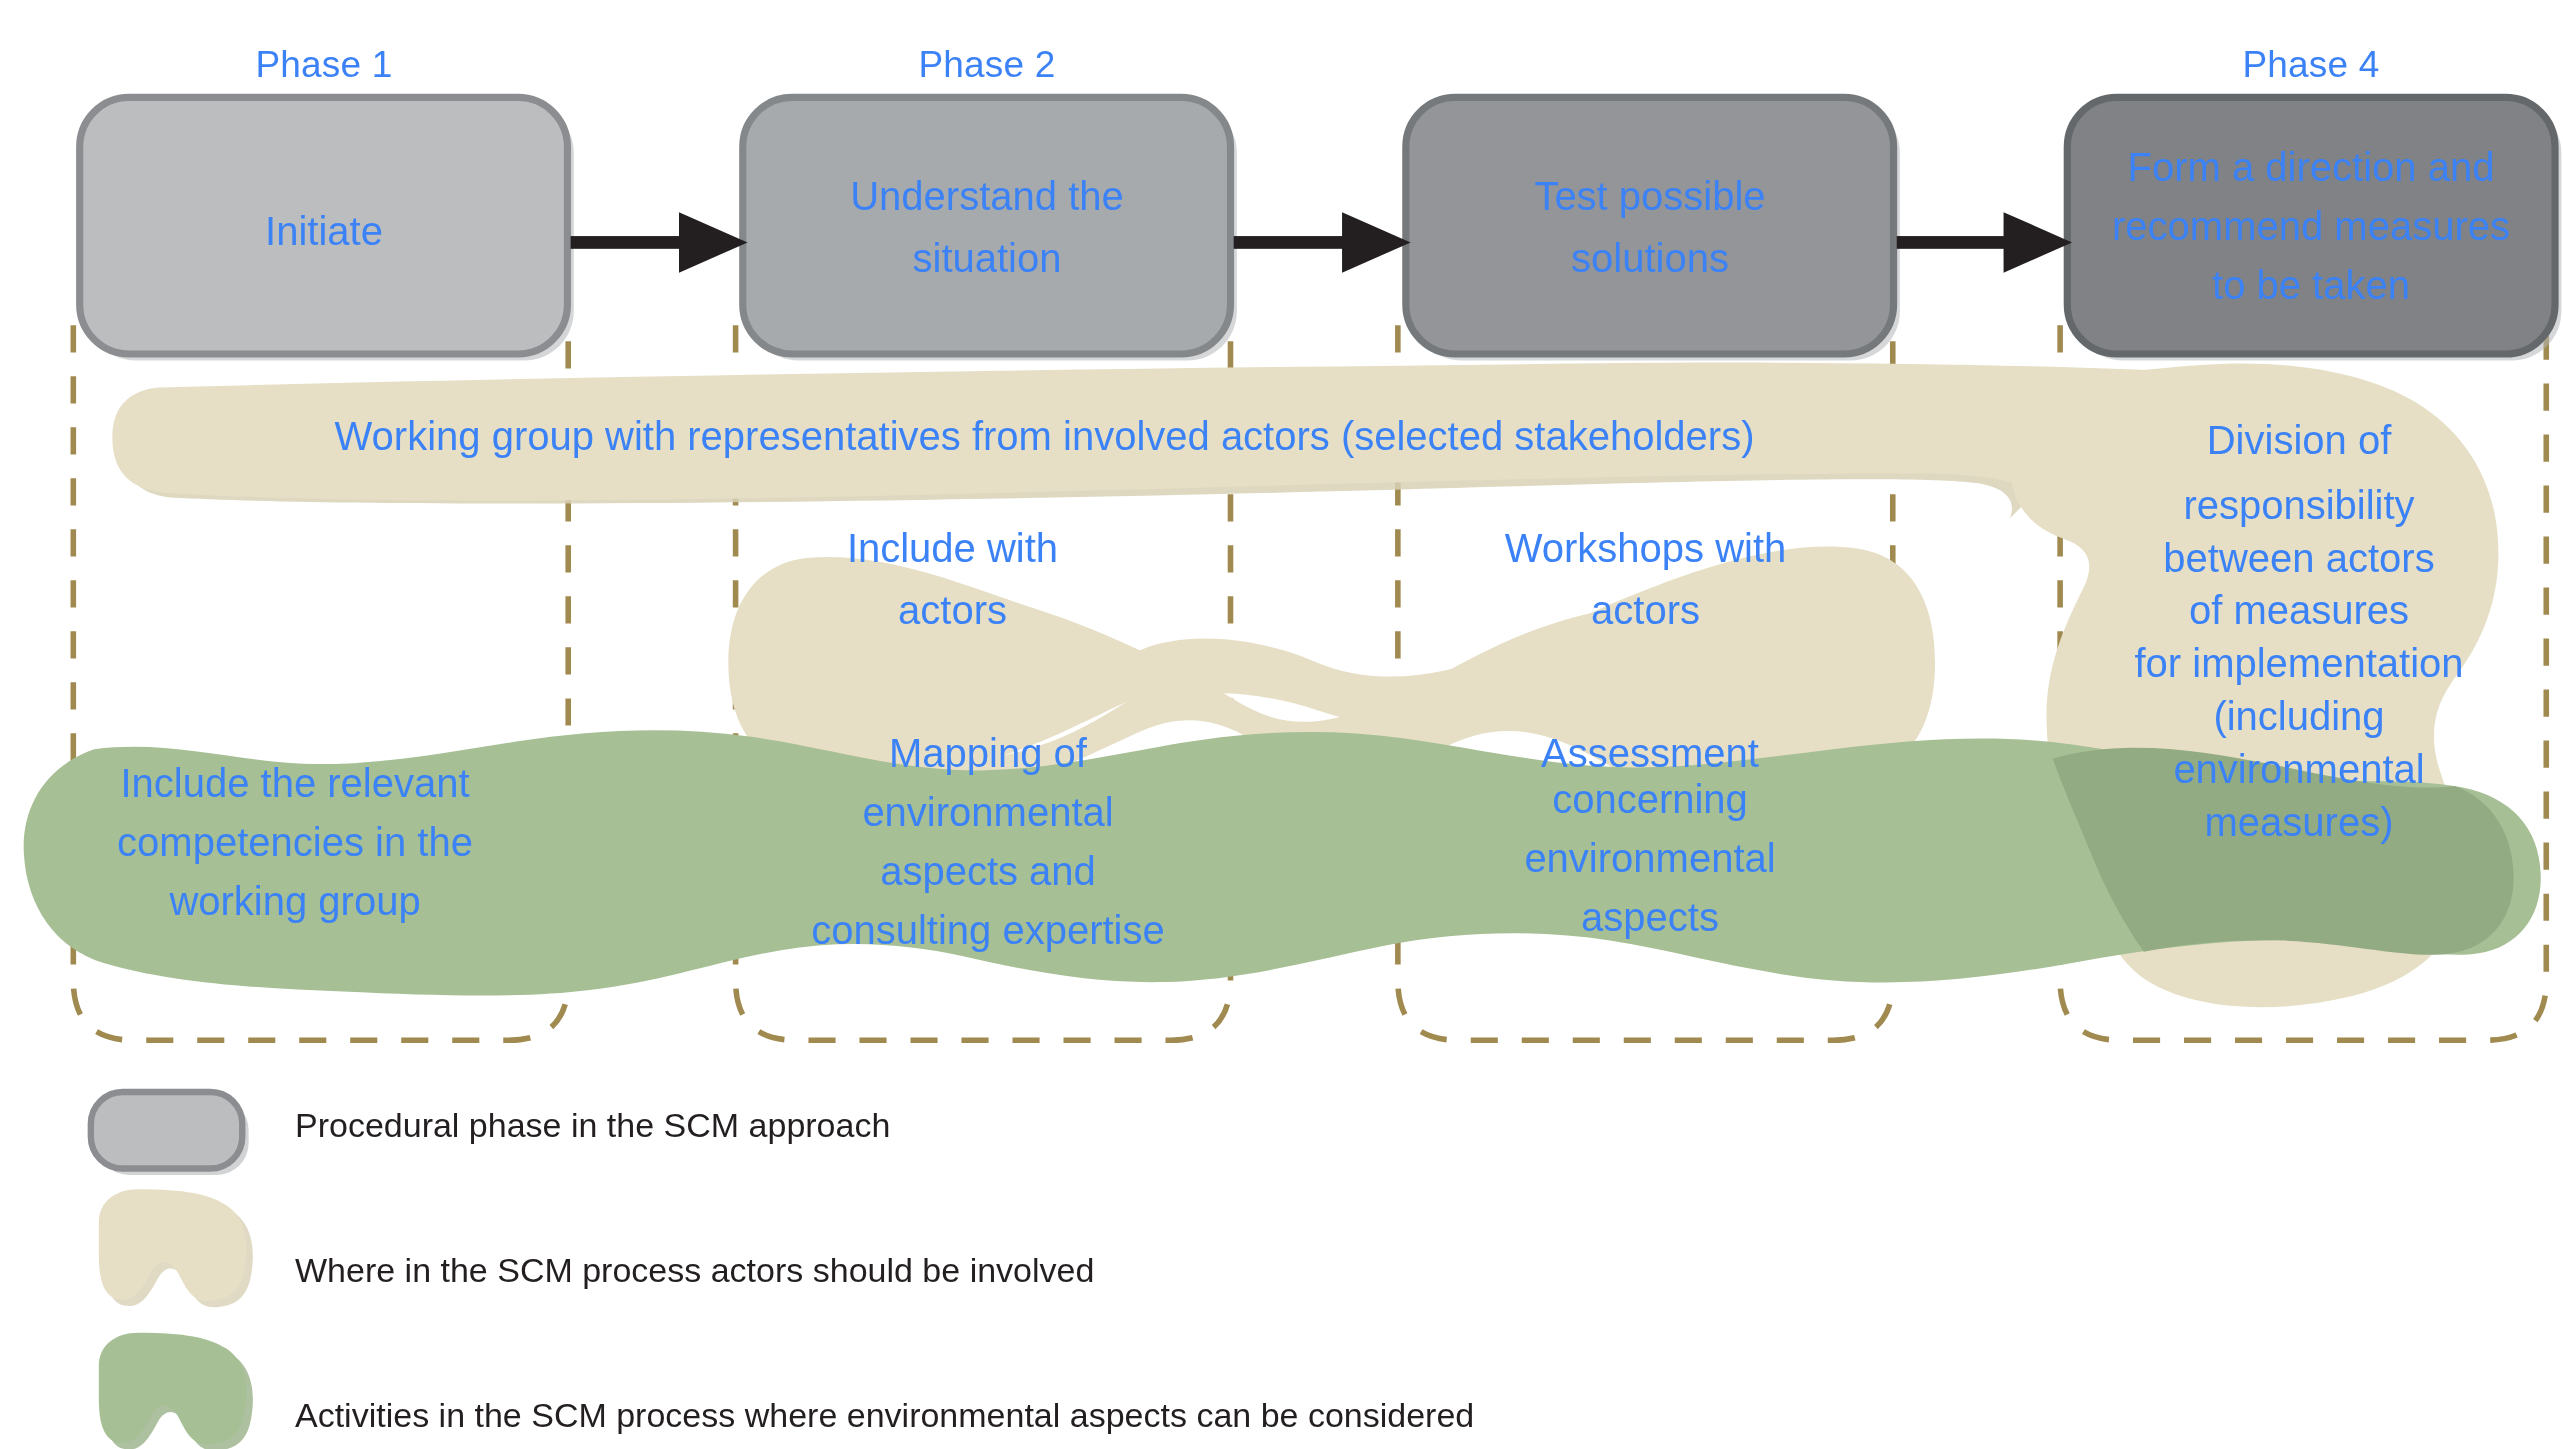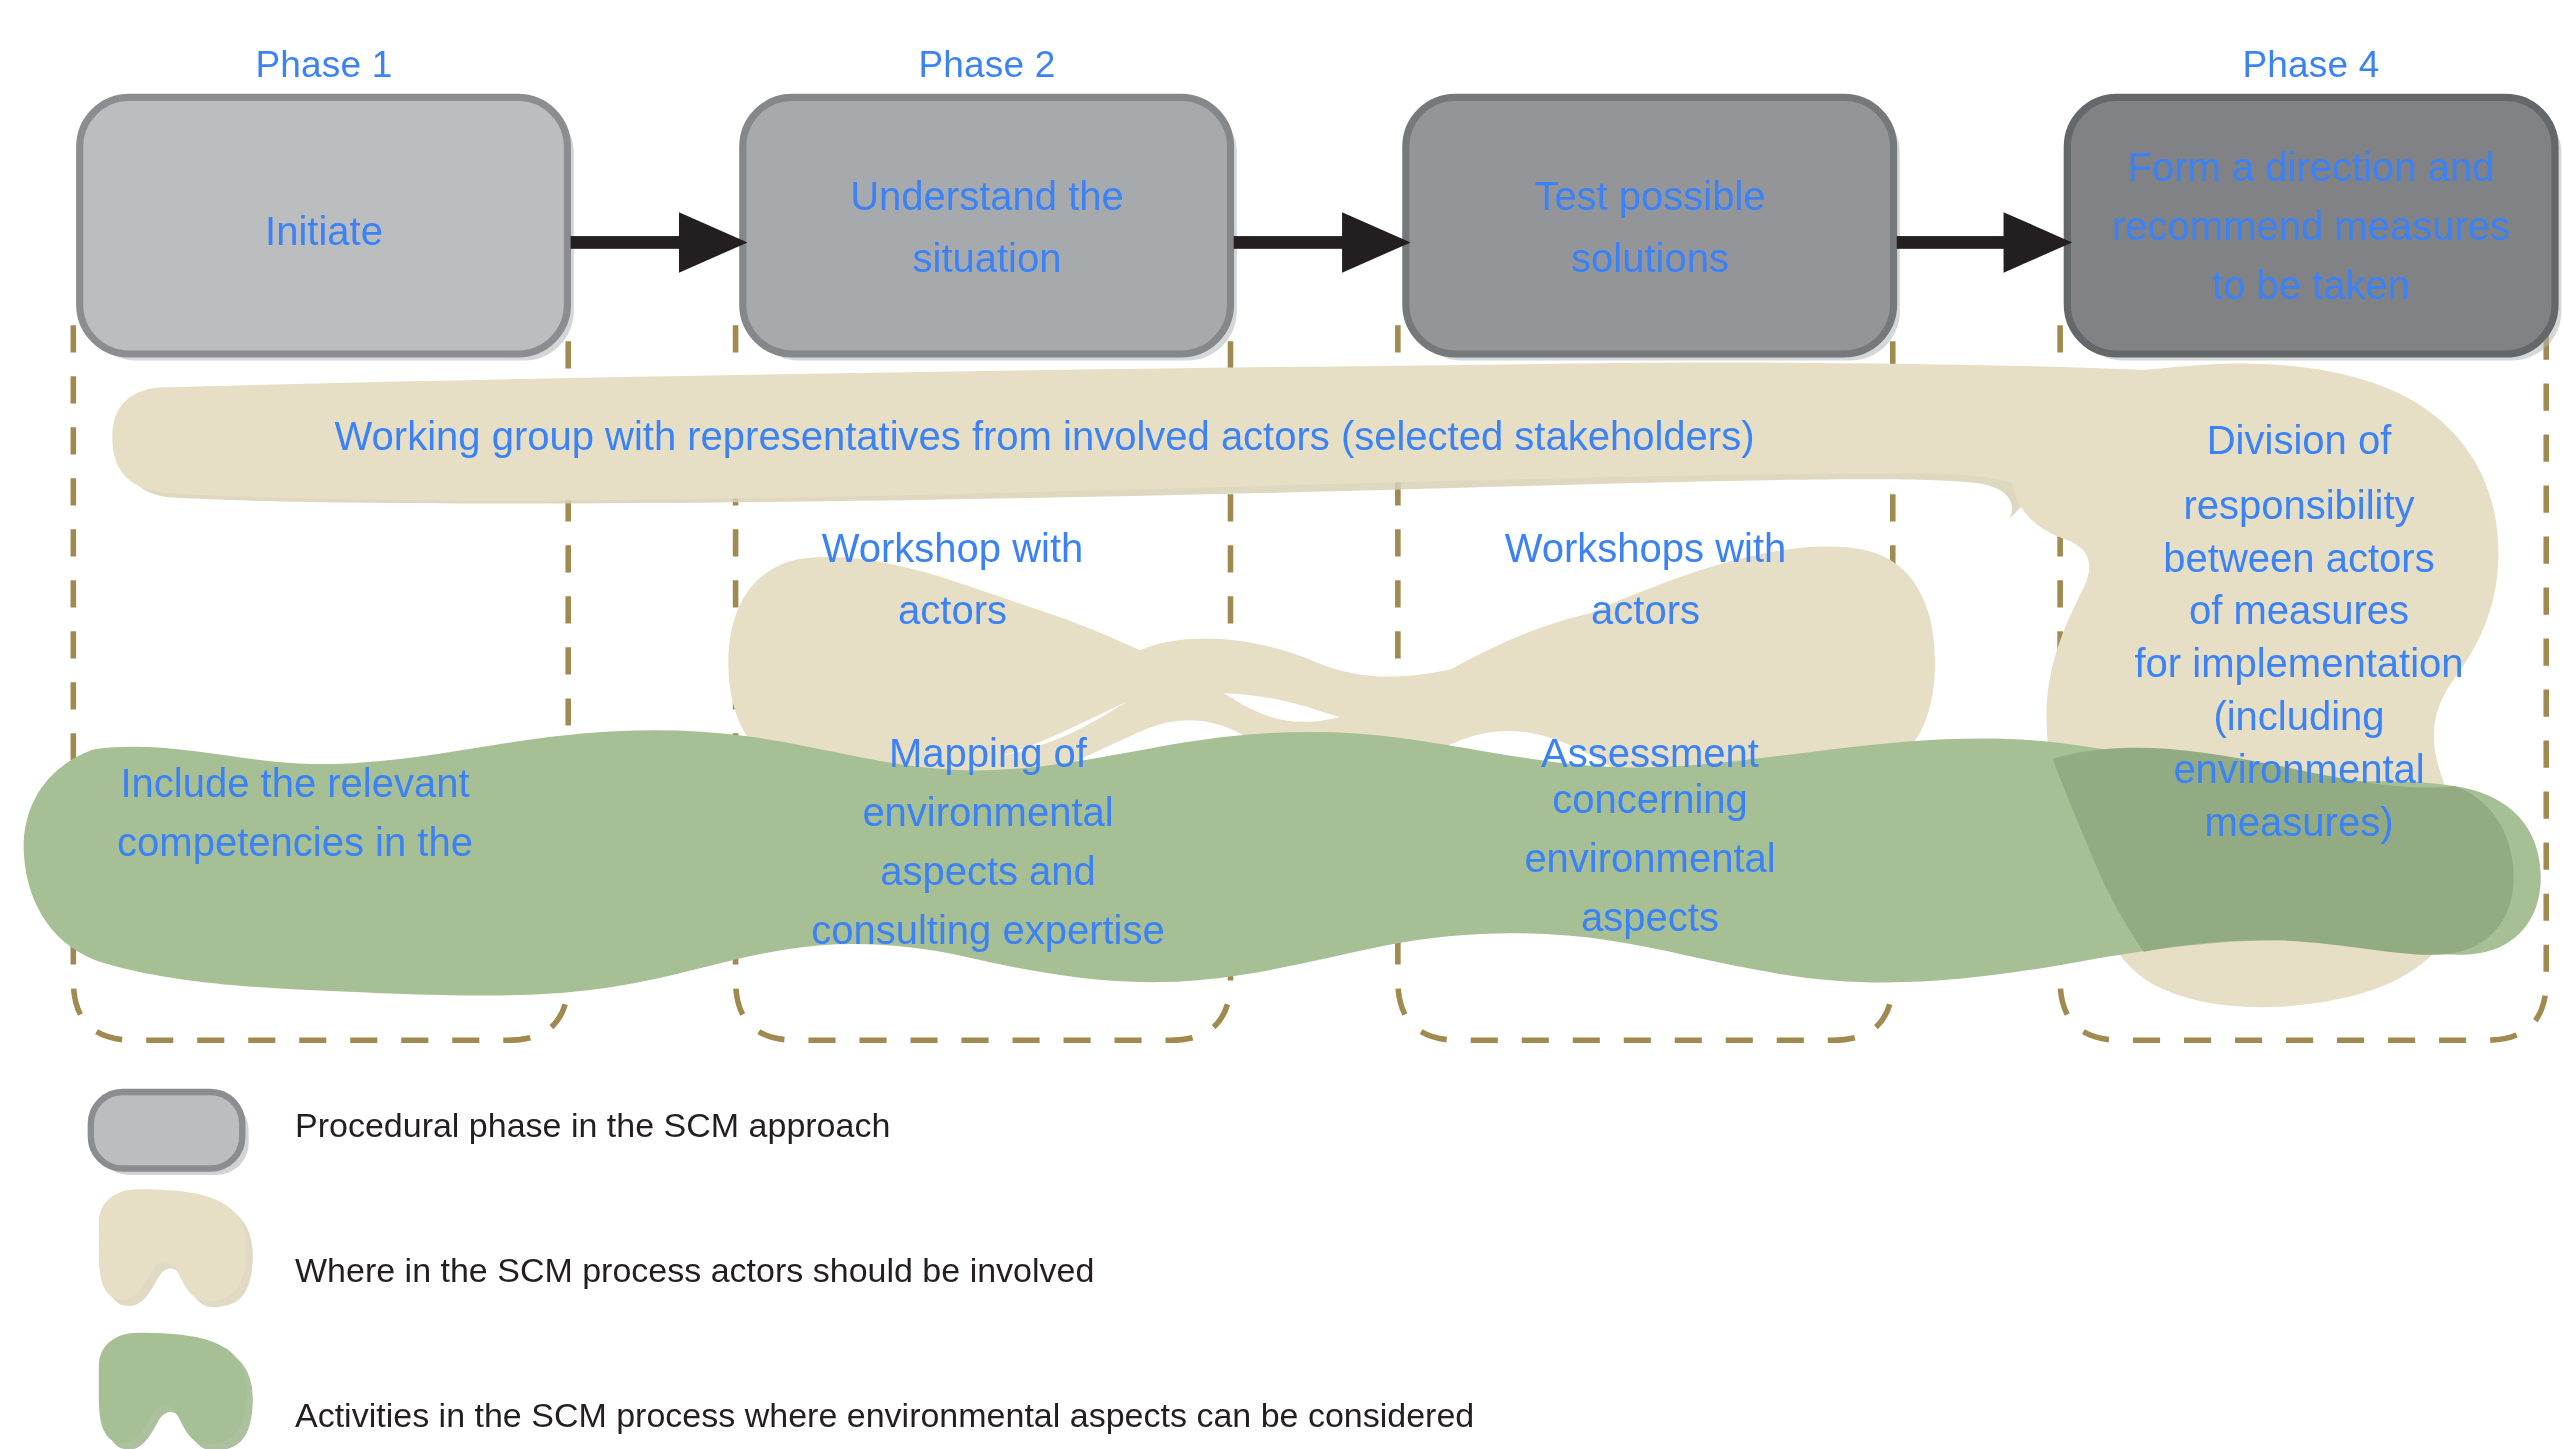--- a/index.html
+++ b/index.html
@@ -193,21 +193,21 @@
 
   <div class="txt box-text" style="left:2059px;top:145px;width:504px;">
     <div class="nowrap">Form a direction and</div>
     <div class="nowrap" style="margin-top:14.3px">recommend measures</div>
     <div class="nowrap" style="margin-top:14px">to be taken</div>
   </div>
 
   <div class="txt blob-text" style="left:120px;top:414px;width:1849px;">Working group with representatives from involved actors (selected stakeholders)</div>
 
   <div class="txt blob-text" style="left:765px;top:526px;width:375px;">
-    <div>Workshop with</div>
+    <div>Include with</div>
     <div style="margin-top:17.5px">actors</div>
   </div>
 
   <div class="txt blob-text" style="left:1458px;top:526px;width:375px;">
     <div>Workshops with</div>
     <div style="margin-top:17.5px">actors</div>
   </div>
 
   <div class="txt blob-text" style="left:2040px;top:418px;width:518px;">
     <div>Division of</div>
@@ -216,20 +216,21 @@
     <div style="margin-top:8px">of measures</div>
     <div style="margin-top:8px">for implementation</div>
     <div style="margin-top:8px">(including</div>
     <div style="margin-top:8px">environmental</div>
     <div style="margin-top:8px">measures)</div>
   </div>
 
   <div class="txt blob-text" style="left:40px;top:761px;width:510px;">
     <div>Include the relevant</div>
     <div style="margin-top:14.3px">competencies in the</div>
+    <div style="margin-top:14.3px">working group</div>
   </div>
 
   <div class="txt blob-text" style="left:733px;top:731px;width:510px;">
     <div>Mapping of</div>
     <div style="margin-top:14.3px">environmental</div>
     <div style="margin-top:14.3px">aspects and</div>
     <div style="margin-top:14.3px">consulting expertise</div>
   </div>
 
   <div class="txt blob-text" style="left:1403px;top:731px;width:494px;">

